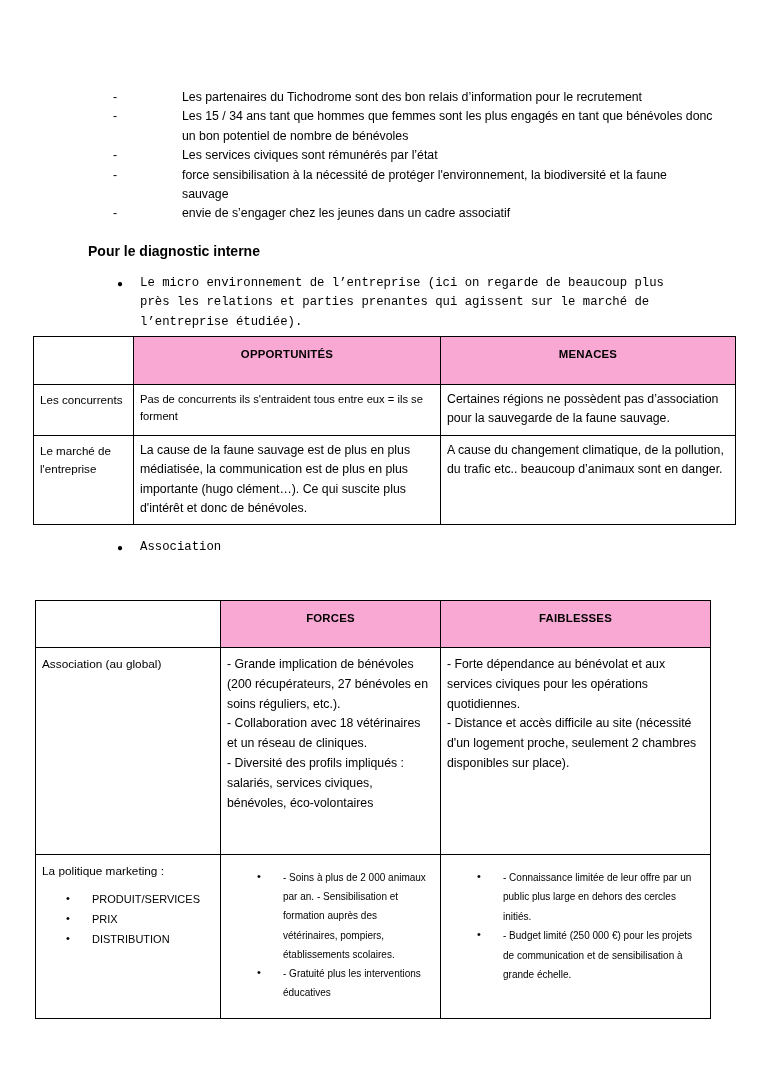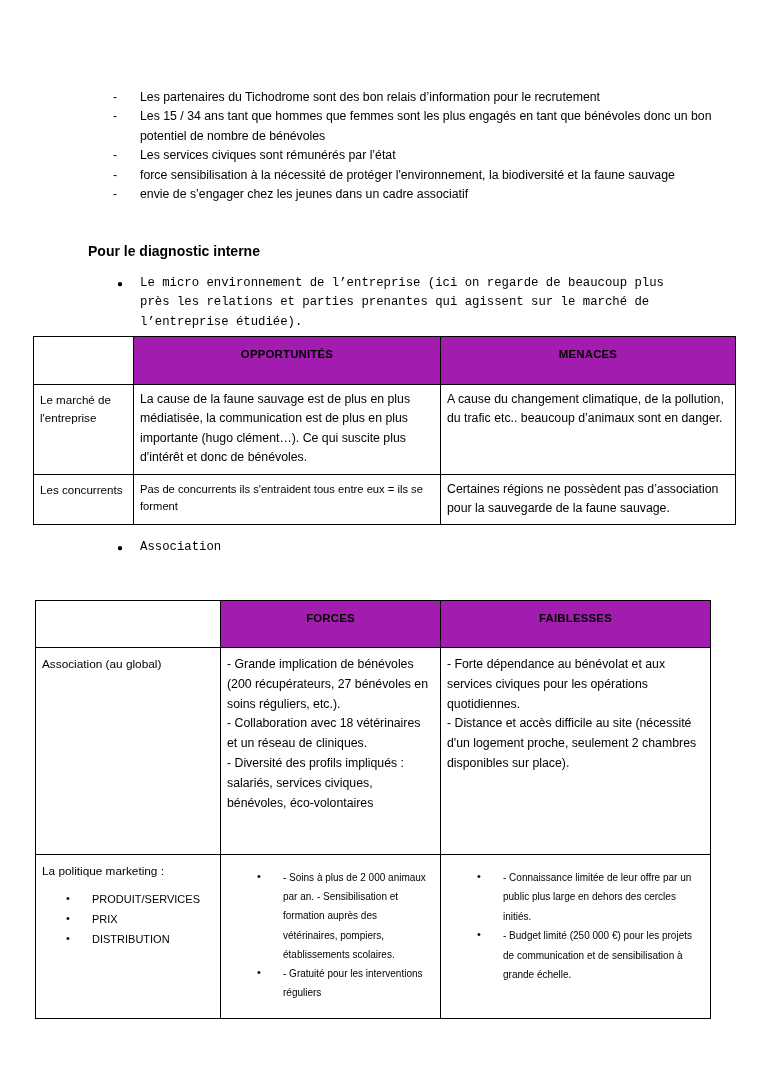--- a/index.html
+++ b/index.html
@@ -36,20 +36,21 @@
     margin-bottom: 0;
   }
   .dash-marker {
     width: 27px;
     flex: 0 0 27px;
     font-size: 12.3px;
     line-height: 19.4px;
   }
   .dash-text {
     flex: 1 1 auto;
+    margin-left: 42px;
   }
 
   
   .section-heading {
     position: absolute;
     left: 88px;
     top: 242px;
     font-size: 14px;
     font-weight: bold;
     line-height: 18px;
@@ -88,21 +89,21 @@
   table.swot th {
     border: 1px solid #000000;
     vertical-align: top;
     padding: 5px 6px 6px 6px;
     font-weight: normal;
     text-align: left;
     font-size: 12.3px;
     line-height: 19.4px;
   }
   table.swot th.hdr {
-    background: #a21caf;
+    background: #f9a8d4;
     text-align: center;
     font-weight: bold;
     font-size: 11.4px;
     letter-spacing: .2px;
     vertical-align: top;
     padding-top: 8px;
   }
   table.swot th.hdr-blank {
     background: #ffffff;
   }
@@ -240,28 +241,28 @@
     </colgroup>
     <thead>
       <tr>
         <th class="hdr hdr-blank"></th>
         <th class="hdr">OPPORTUNITÉS</th>
         <th class="hdr">MENACES</th>
       </tr>
     </thead>
     <tbody>
       <tr>
+        <td class="row-head-cell">Les concurrents</td>
+        <td class="small-cell">Pas de concurrents ils s'entraident tous entre eux = ils se forment</td>
+        <td>Certaines régions ne possèdent pas d’association pour la sauvegarde de la faune sauvage.</td>
+      </tr>
+      <tr>
         <td class="row-head-cell">Le marché de l'entreprise</td>
         <td>La cause de la faune sauvage est de plus en plus médiatisée, la communication est de plus en plus importante (hugo clément…). Ce qui suscite plus d'intérêt et donc de bénévoles.</td>
         <td>A cause du changement climatique, de la pollution, du trafic etc.. beaucoup d’animaux sont en danger.</td>
-      </tr>
-      <tr>
-        <td class="row-head-cell">Les concurrents</td>
-        <td class="small-cell">Pas de concurrents ils s'entraident tous entre eux = ils se forment</td>
-        <td>Certaines régions ne possèdent pas d’association pour la sauvegarde de la faune sauvage.</td>
       </tr>
     </tbody>
   </table>
 
   <div class="bullet-list b2">
     <div class="bullet-item">
       <span class="bullet-marker">●</span>
       <span class="bullet-text">Association</span>
     </div>
   </div>
@@ -297,21 +298,21 @@
           <span>La politique marketing :</span>
           <ul class="marketing-list">
             <li>PRODUIT/SERVICES</li>
             <li>PRIX</li>
             <li>DISTRIBUTION</li>
           </ul>
         </td>
         <td class="body-cell">
           <ul class="cell-bullets tight">
             <li>- Soins à plus de 2 000 animaux par an. - Sensibilisation et formation auprès des vétérinaires, pompiers, établissements scolaires.</li>
-            <li>- Gratuité pour les interventions réguliers</li>
+            <li>- Gratuité plus les interventions éducatives</li>
           </ul>
         </td>
         <td class="body-cell">
           <ul class="cell-bullets">
             <li>- Connaissance limitée de leur offre par un public plus large en dehors des cercles initiés.</li>
             <li>- Budget limité (250 000 €) pour les projets de communication et de sensibilisation à grande échelle.</li>
           </ul>
         </td>
       </tr>
     </tbody>

